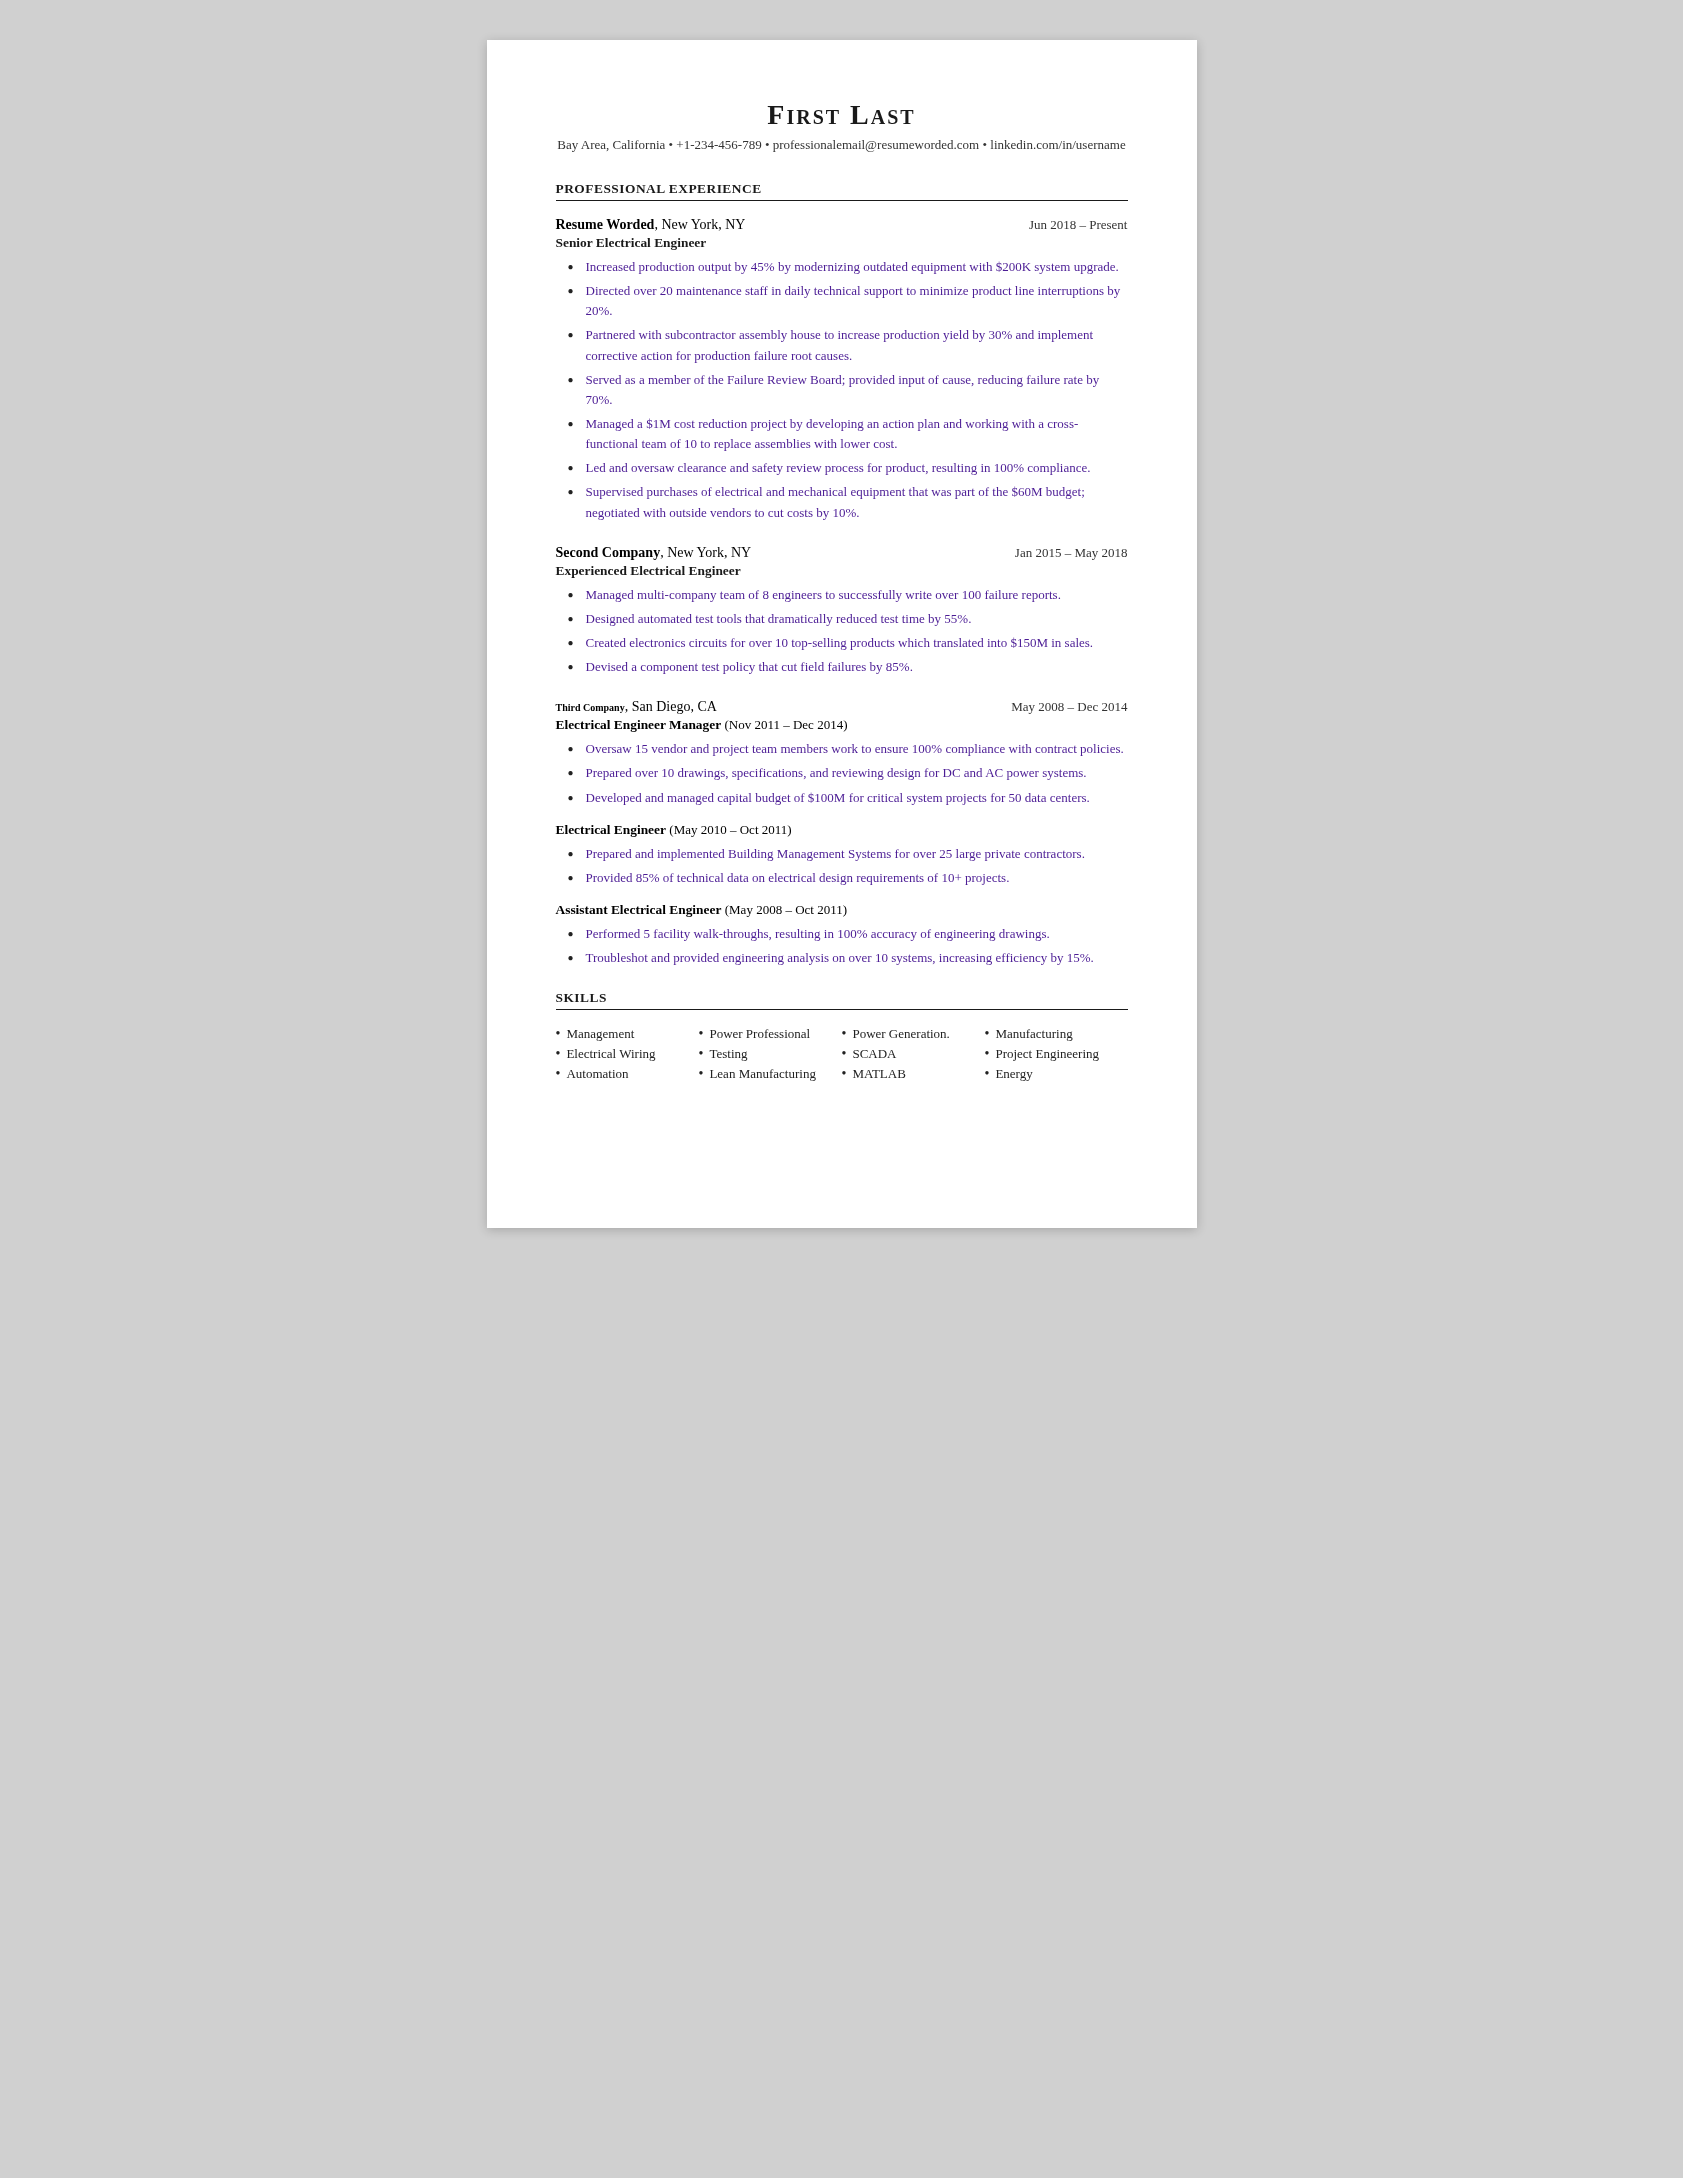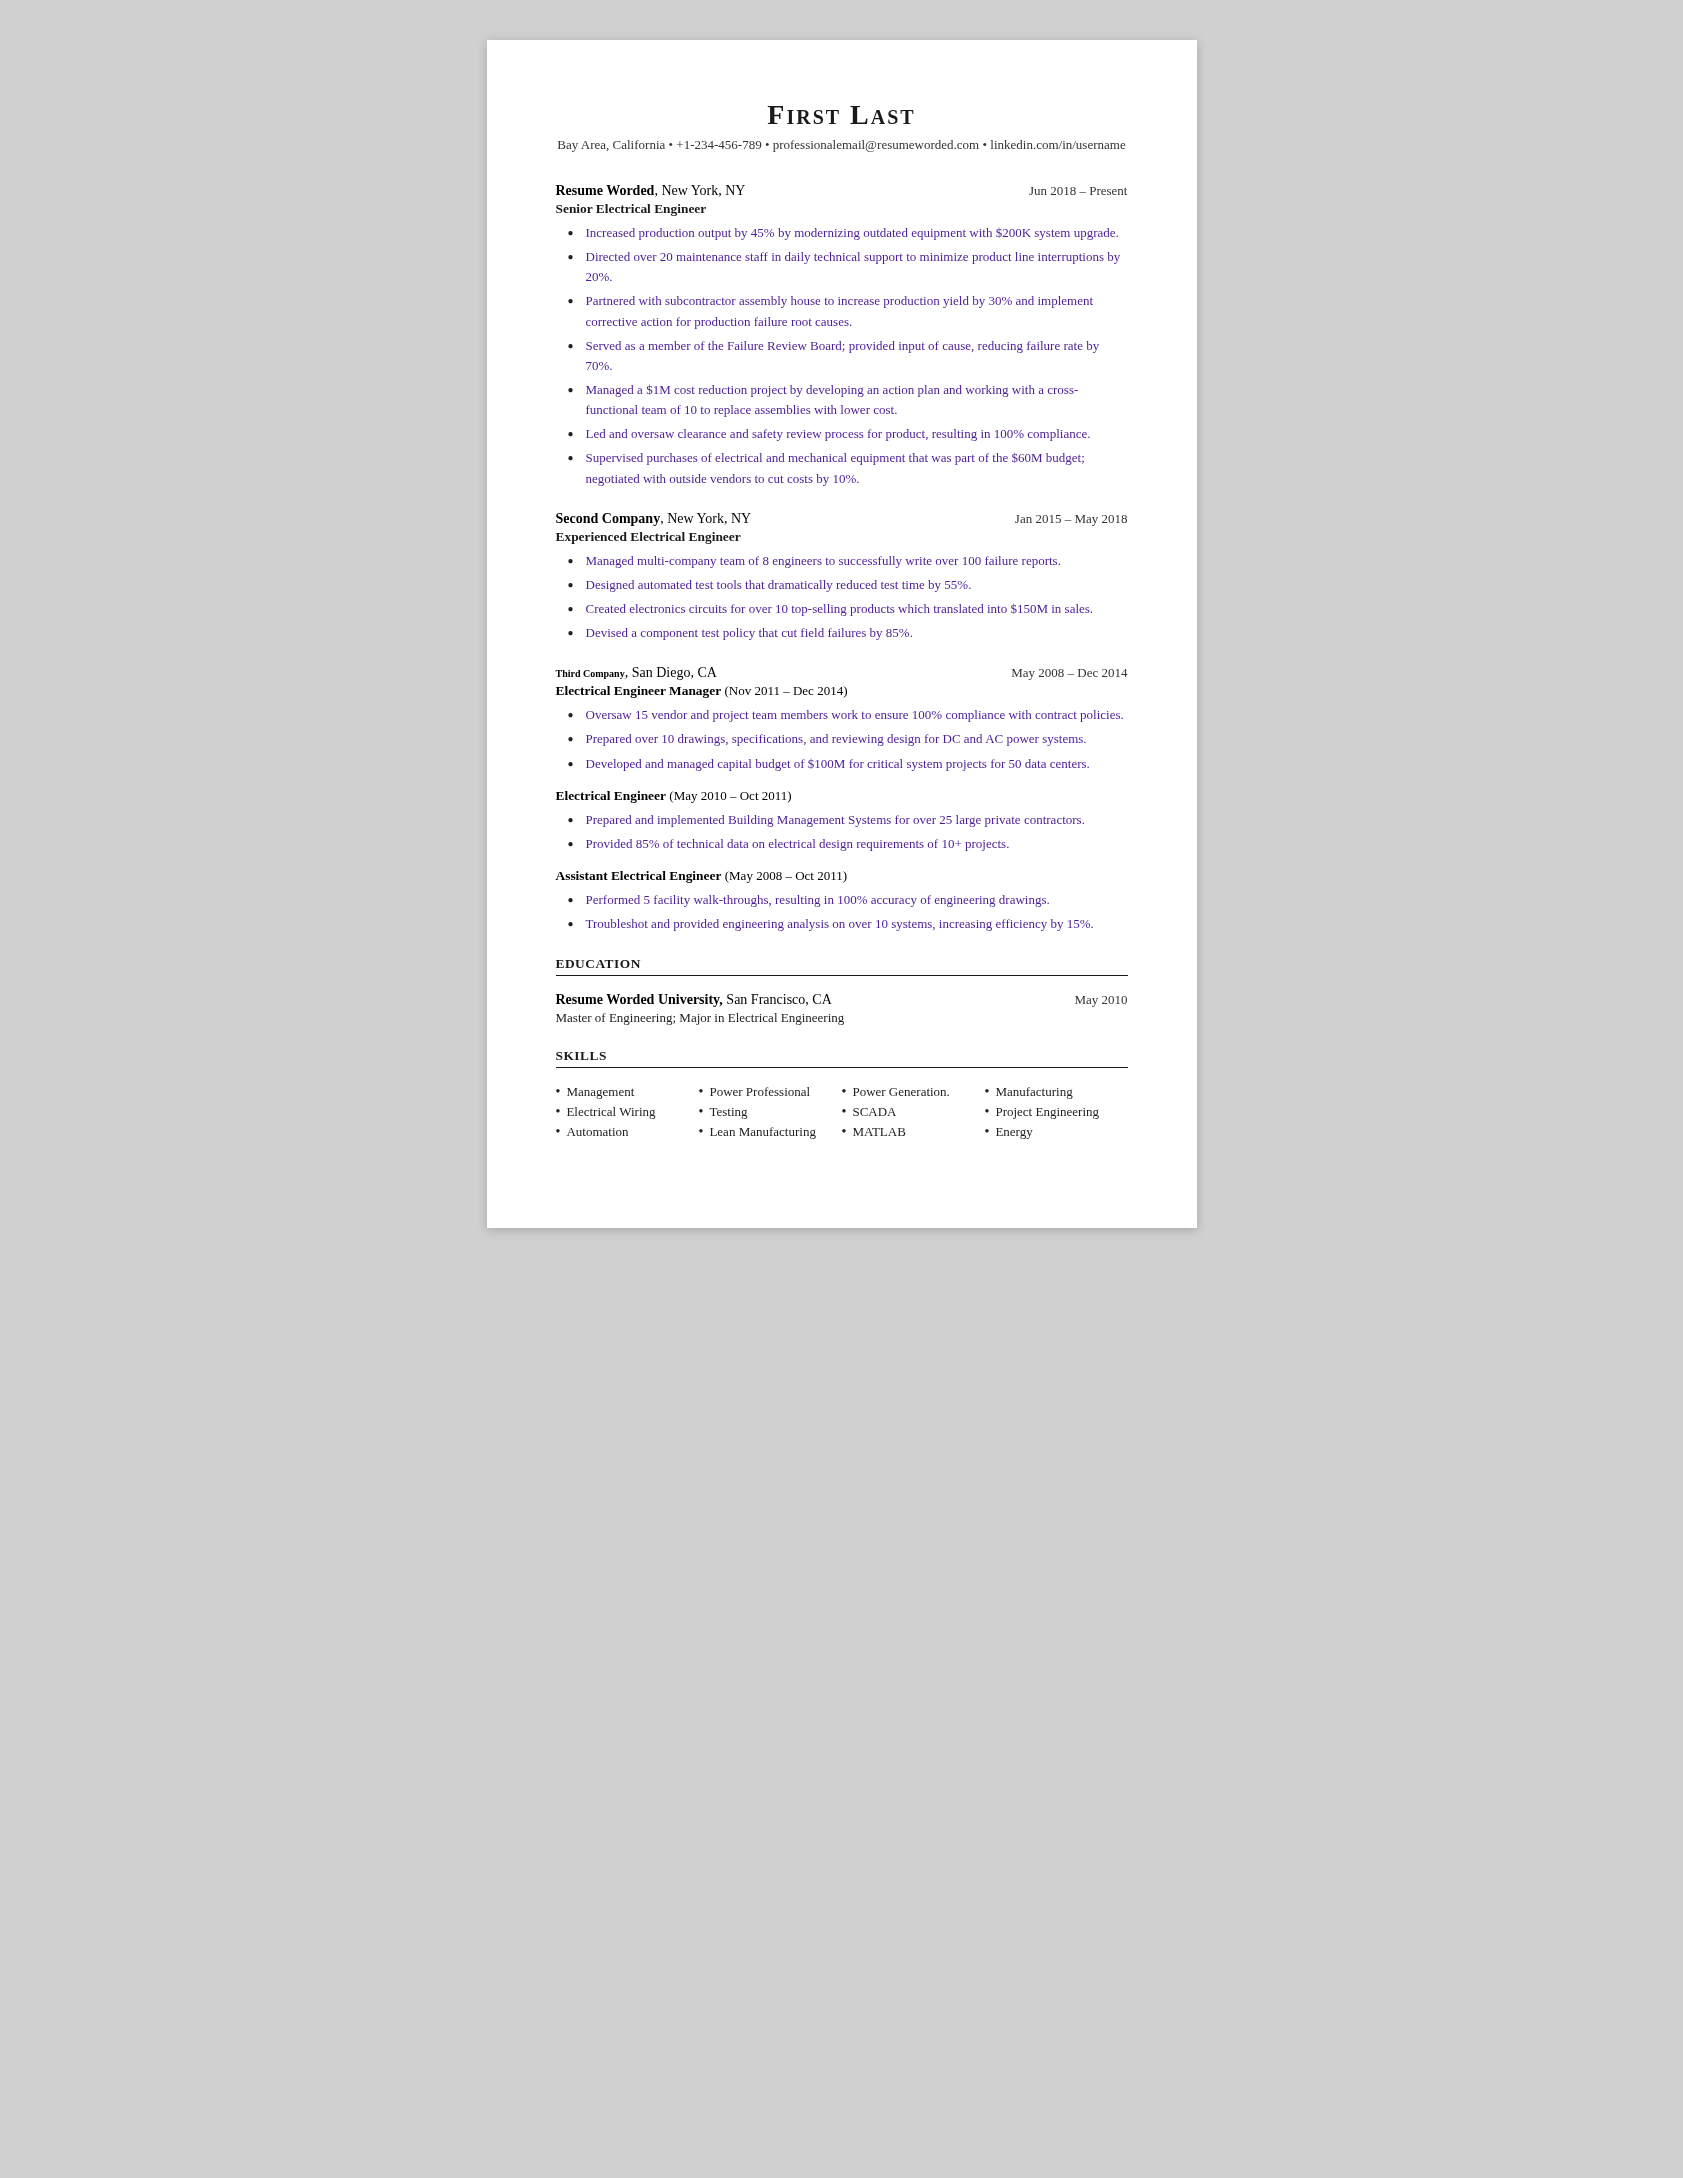--- a/index.html
+++ b/index.html
@@ -169,20 +169,21 @@
 <body>
 
 <div class="resume-page">
 
   <div class="header">
     <div class="header-name">First Last</div>
     <div class="header-contact">Bay Area, California • +1-234-456-789 • professionalemail@resumeworded.com • linkedin.com/in/username</div>
   </div>
 
   <div class="section">
+    <div class="section-title">Professional Experience</div>
 
     <div id="experience-container">
         <div class="exp-entry">
           <div class="exp-header">
             <span><span style="font-weight:bold;font-size:14px;">Resume Worded</span><span style="font-weight:normal;font-size:14px;">, New York, NY</span></span>
             <span class="exp-date">Jun 2018 – Present</span>
           </div>
           <div class="sub-role">
             <div class="exp-title">Senior Electrical Engineer</div>
             <ul class="bullet-list">
@@ -235,32 +236,20 @@
             <div style="margin-bottom: 6px; font-size: 13.4px;"><span class="exp-title-inline">Assistant Electrical Engineer</span> <span class="exp-title-date">(May 2008 – Oct 2011)</span></div>
             <ul class="bullet-list">
               <li>Performed 5 facility walk-throughs, resulting in 100% accuracy of engineering drawings.</li>
               <li>Troubleshot and provided engineering analysis on over 10 systems, increasing efficiency by 15%.</li>
             </ul>
           </div>
         </div>
       </div>
   </div>
 
-  <div class="section">
-    <div class="section-title">Education</div>
-    <div id="education-container">
-        <div class="edu-entry">
-          <div class="edu-header">
-            <span><span style="font-weight:bold;font-size:14px;">Resume Worded University,</span><span style="font-weight:normal;font-size:14px;"> San Francisco, CA</span></span>
-            <span class="edu-date">May 2010</span>
-          </div>
-          <div class="edu-degree">Master of Engineering; Major in Electrical Engineering</div>
-        </div>
-      </div>
-  </div>
 
   <div class="section">
     <div class="section-title">Skills</div>
     <div class="skills-grid" id="skills-container">
         <div>
           <div class="skill-item">
             <span class="skill-bullet">•</span>
             <span>Management</span>
           </div>
           <div class="skill-item">

